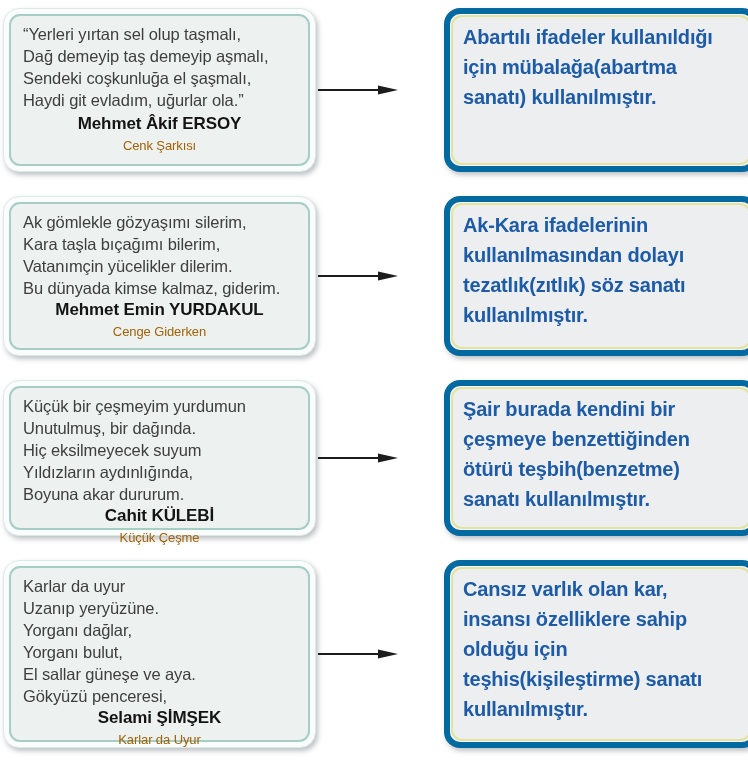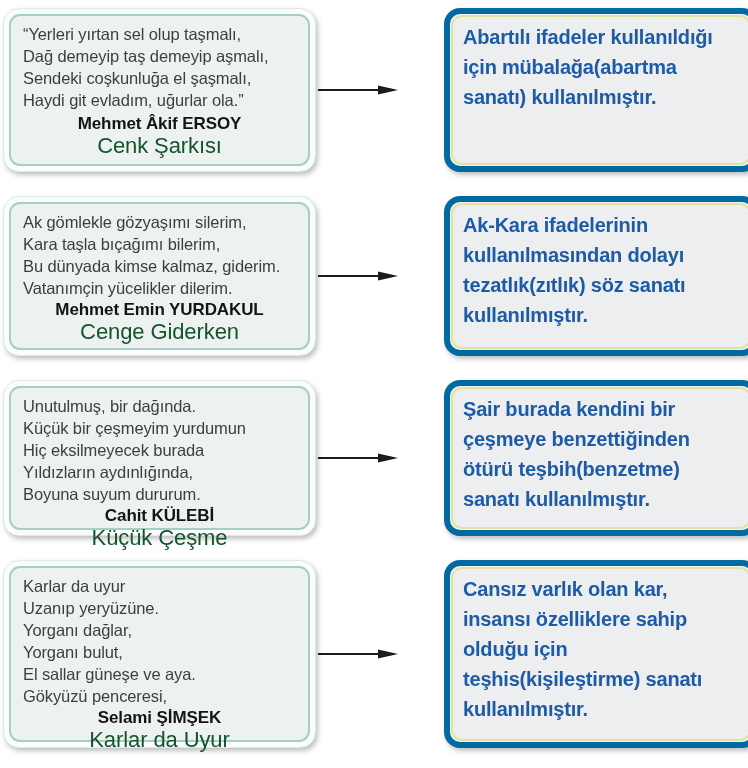--- a/index.html
+++ b/index.html
@@ -35,21 +35,21 @@
     border-radius:11px;
     padding:7px 12px 6px 12px;
     display:flex;flex-direction:column;
     color:#3c3f3e;
     font-size:16.5px;line-height:22px;
     letter-spacing:-0.1px;
   }
   .poem-line{white-space:nowrap;}
   .author-block{margin-top:auto;text-align:center;padding-bottom:1px;}
   .poem-author{font-weight:bold;color:#141414;font-size:17px;line-height:22px;}
-  .poem-source{color:#14532d;font-size:22px;line-height:22px;}
+  .poem-source{color:#a16207;font-size:13px;line-height:22px;}
 
   
   .arrow-cell{
     flex:1 1 auto;
     display:flex;align-items:center;justify-content:center;
   }
   .arrow-cell svg{display:block;}
 
   
   .exp-outer{
@@ -105,22 +105,22 @@
         <div class="exp-line">sanatı) kullanılmıştır.</div>
       </div>
     </div>
   </div>
 
   <div class="row h2">
     <div class="poem-outer">
       <div class="poem-inner">
         <div class="poem-line">Ak gömlekle gözyaşımı silerim,</div>
         <div class="poem-line">Kara taşla bıçağımı bilerim,</div>
+        <div class="poem-line">Vatanımçin yücelikler dilerim.</div>
         <div class="poem-line">Bu dünyada kimse kalmaz, giderim.</div>
-        <div class="poem-line">Vatanımçin yücelikler dilerim.</div>
         <div class="author-block">
           <div class="poem-author">Mehmet Emin YURDAKUL</div>
           <div class="poem-source">Cenge Giderken</div>
         </div>
       </div>
     </div>
     <div class="arrow-cell">
       <svg width="84" height="16" viewBox="0 0 84 16">
         <line x1="2" y1="8" x2="66" y2="8" stroke="#1c1c1c" stroke-width="2"></line>
         <polygon points="62,3.5 82,8 62,12.5" fill="#1c1c1c"></polygon>
@@ -132,25 +132,25 @@
         <div class="exp-line">kullanılmasından dolayı</div>
         <div class="exp-line">tezatlık(zıtlık) söz sanatı</div>
         <div class="exp-line">kullanılmıştır.</div>
       </div>
     </div>
   </div>
 
   <div class="row h3">
     <div class="poem-outer">
       <div class="poem-inner">
+        <div class="poem-line">Küçük bir çeşmeyim yurdumun</div>
         <div class="poem-line">Unutulmuş, bir dağında.</div>
-        <div class="poem-line">Küçük bir çeşmeyim yurdumun</div>
-        <div class="poem-line">Hiç eksilmeyecek burada</div>
+        <div class="poem-line">Hiç eksilmeyecek suyum</div>
         <div class="poem-line">Yıldızların aydınlığında,</div>
-        <div class="poem-line">Boyuna suyum dururum.</div>
+        <div class="poem-line">Boyuna akar dururum.</div>
         <div class="author-block">
           <div class="poem-author">Cahit KÜLEBİ</div>
           <div class="poem-source">Küçük Çeşme</div>
         </div>
       </div>
     </div>
     <div class="arrow-cell">
       <svg width="84" height="16" viewBox="0 0 84 16">
         <line x1="2" y1="8" x2="66" y2="8" stroke="#1c1c1c" stroke-width="2"></line>
         <polygon points="62,3.5 82,8 62,12.5" fill="#1c1c1c"></polygon>

